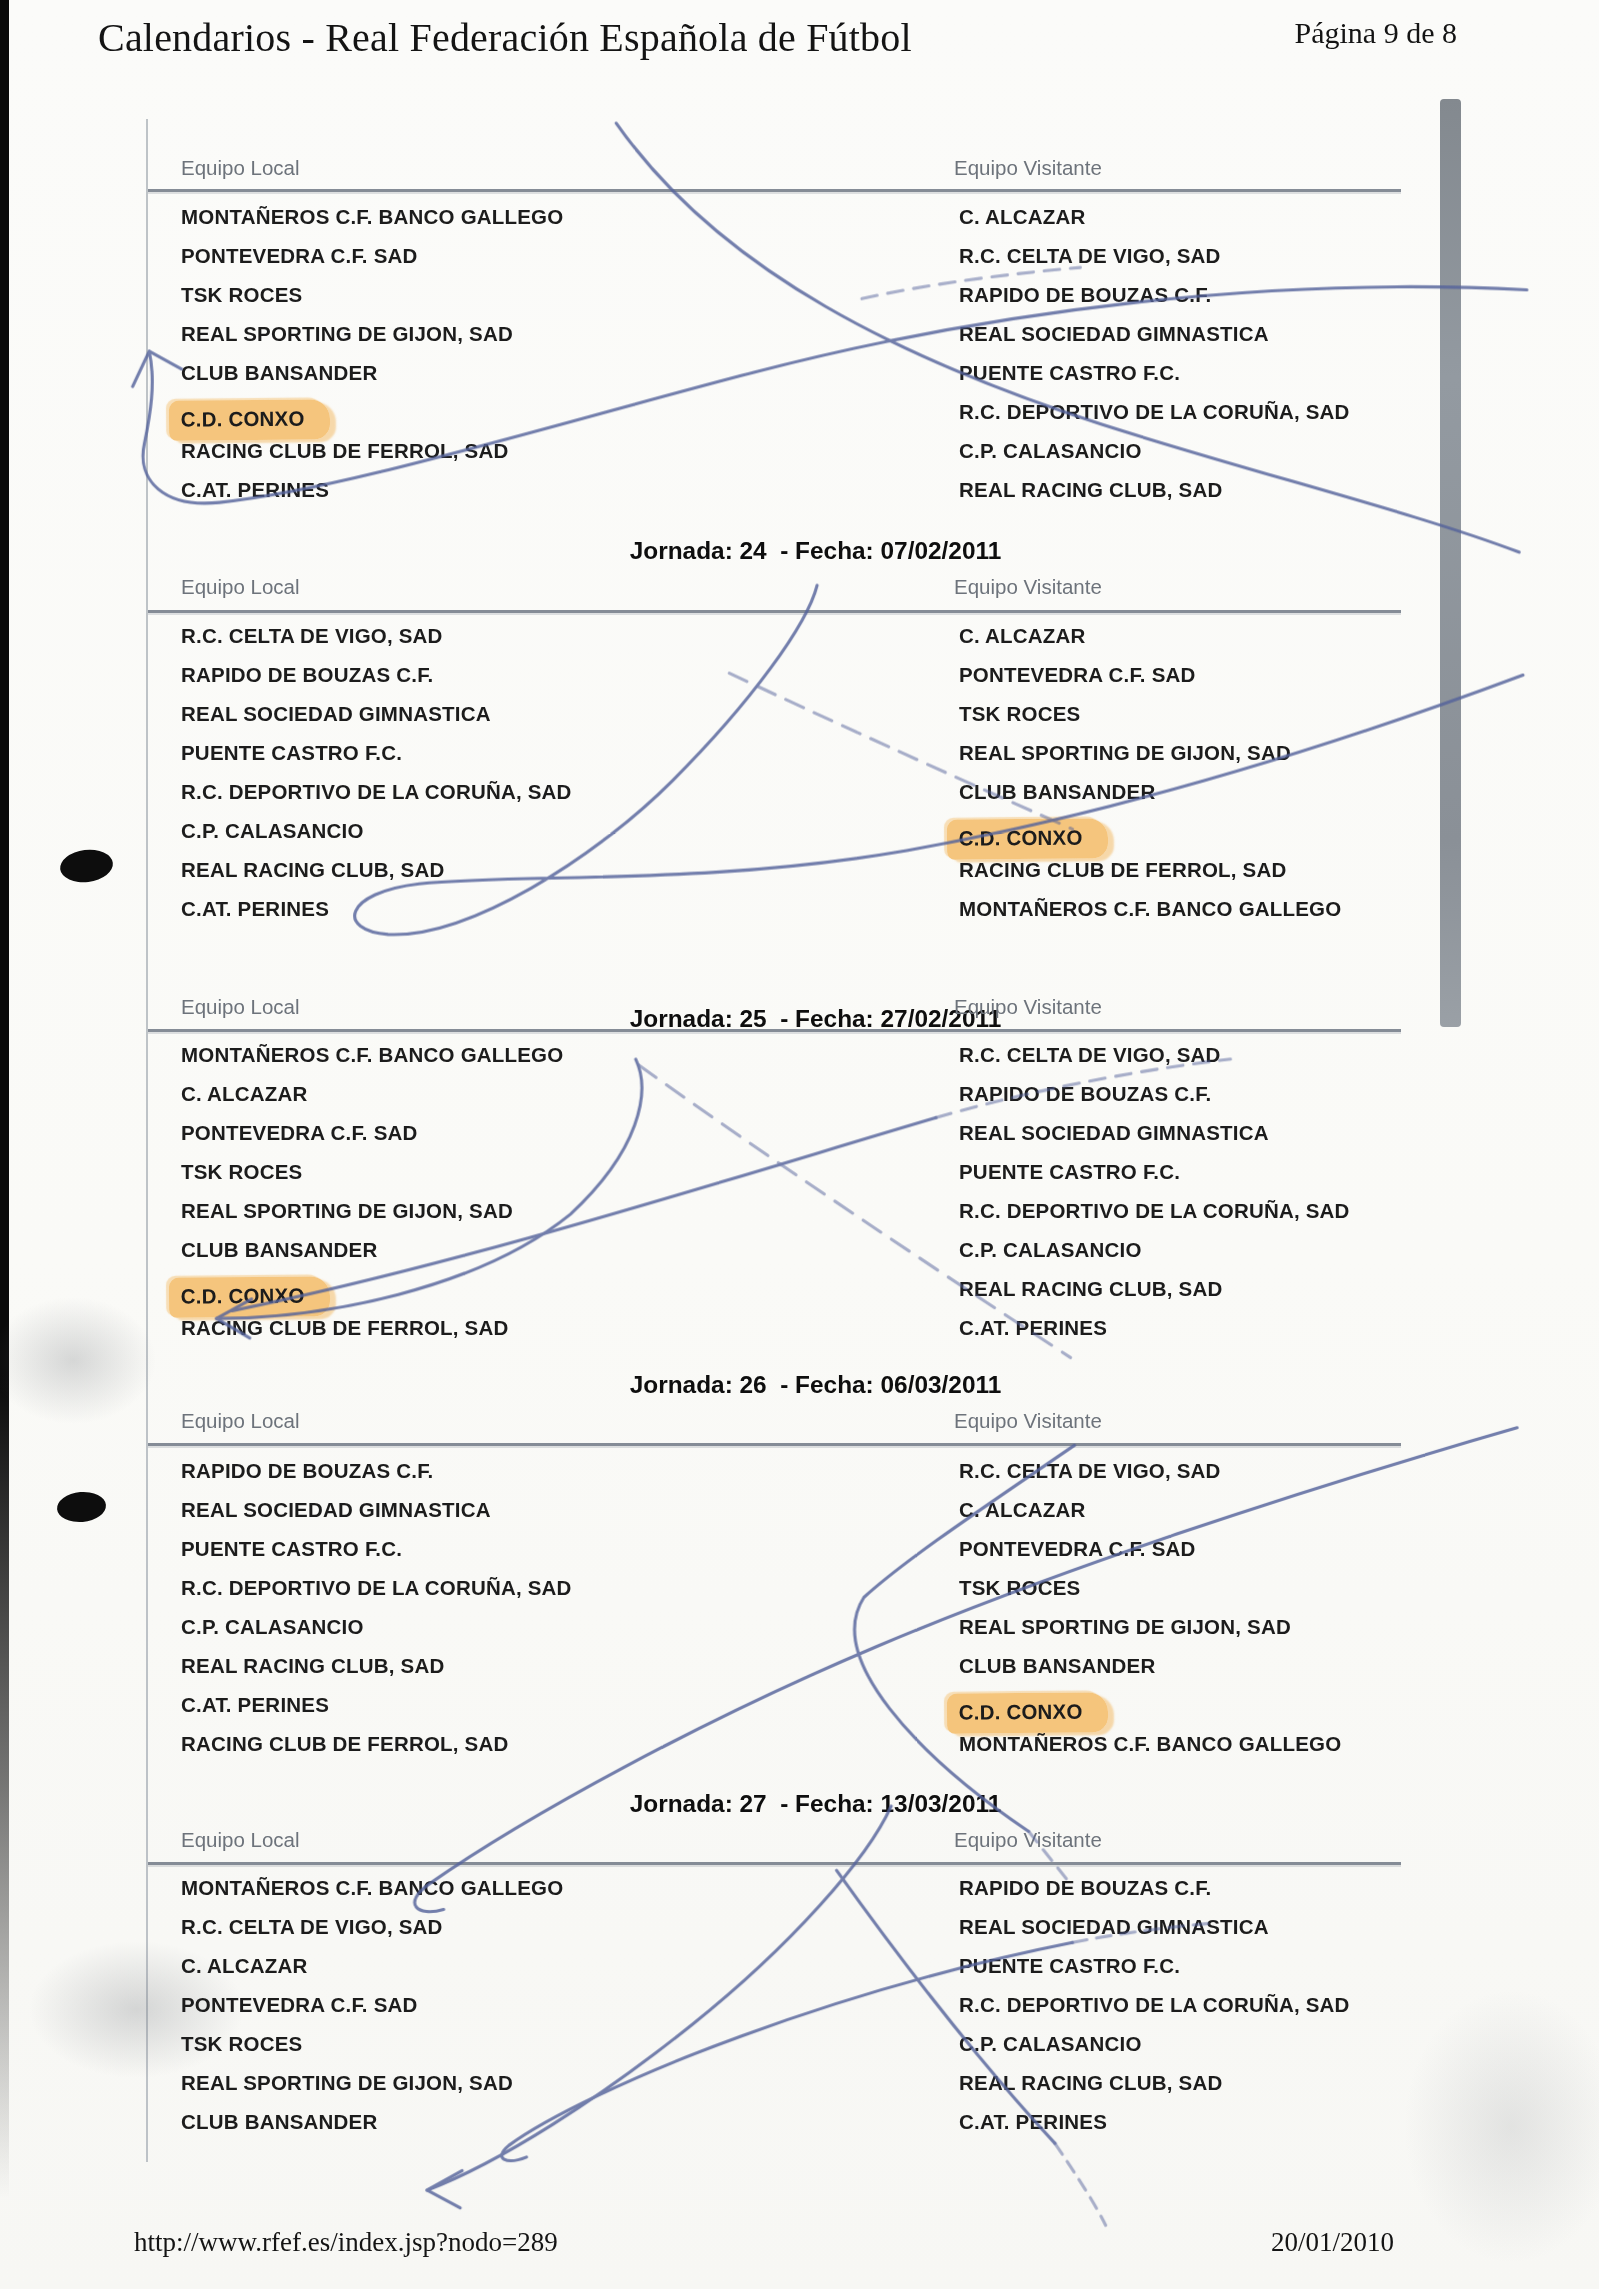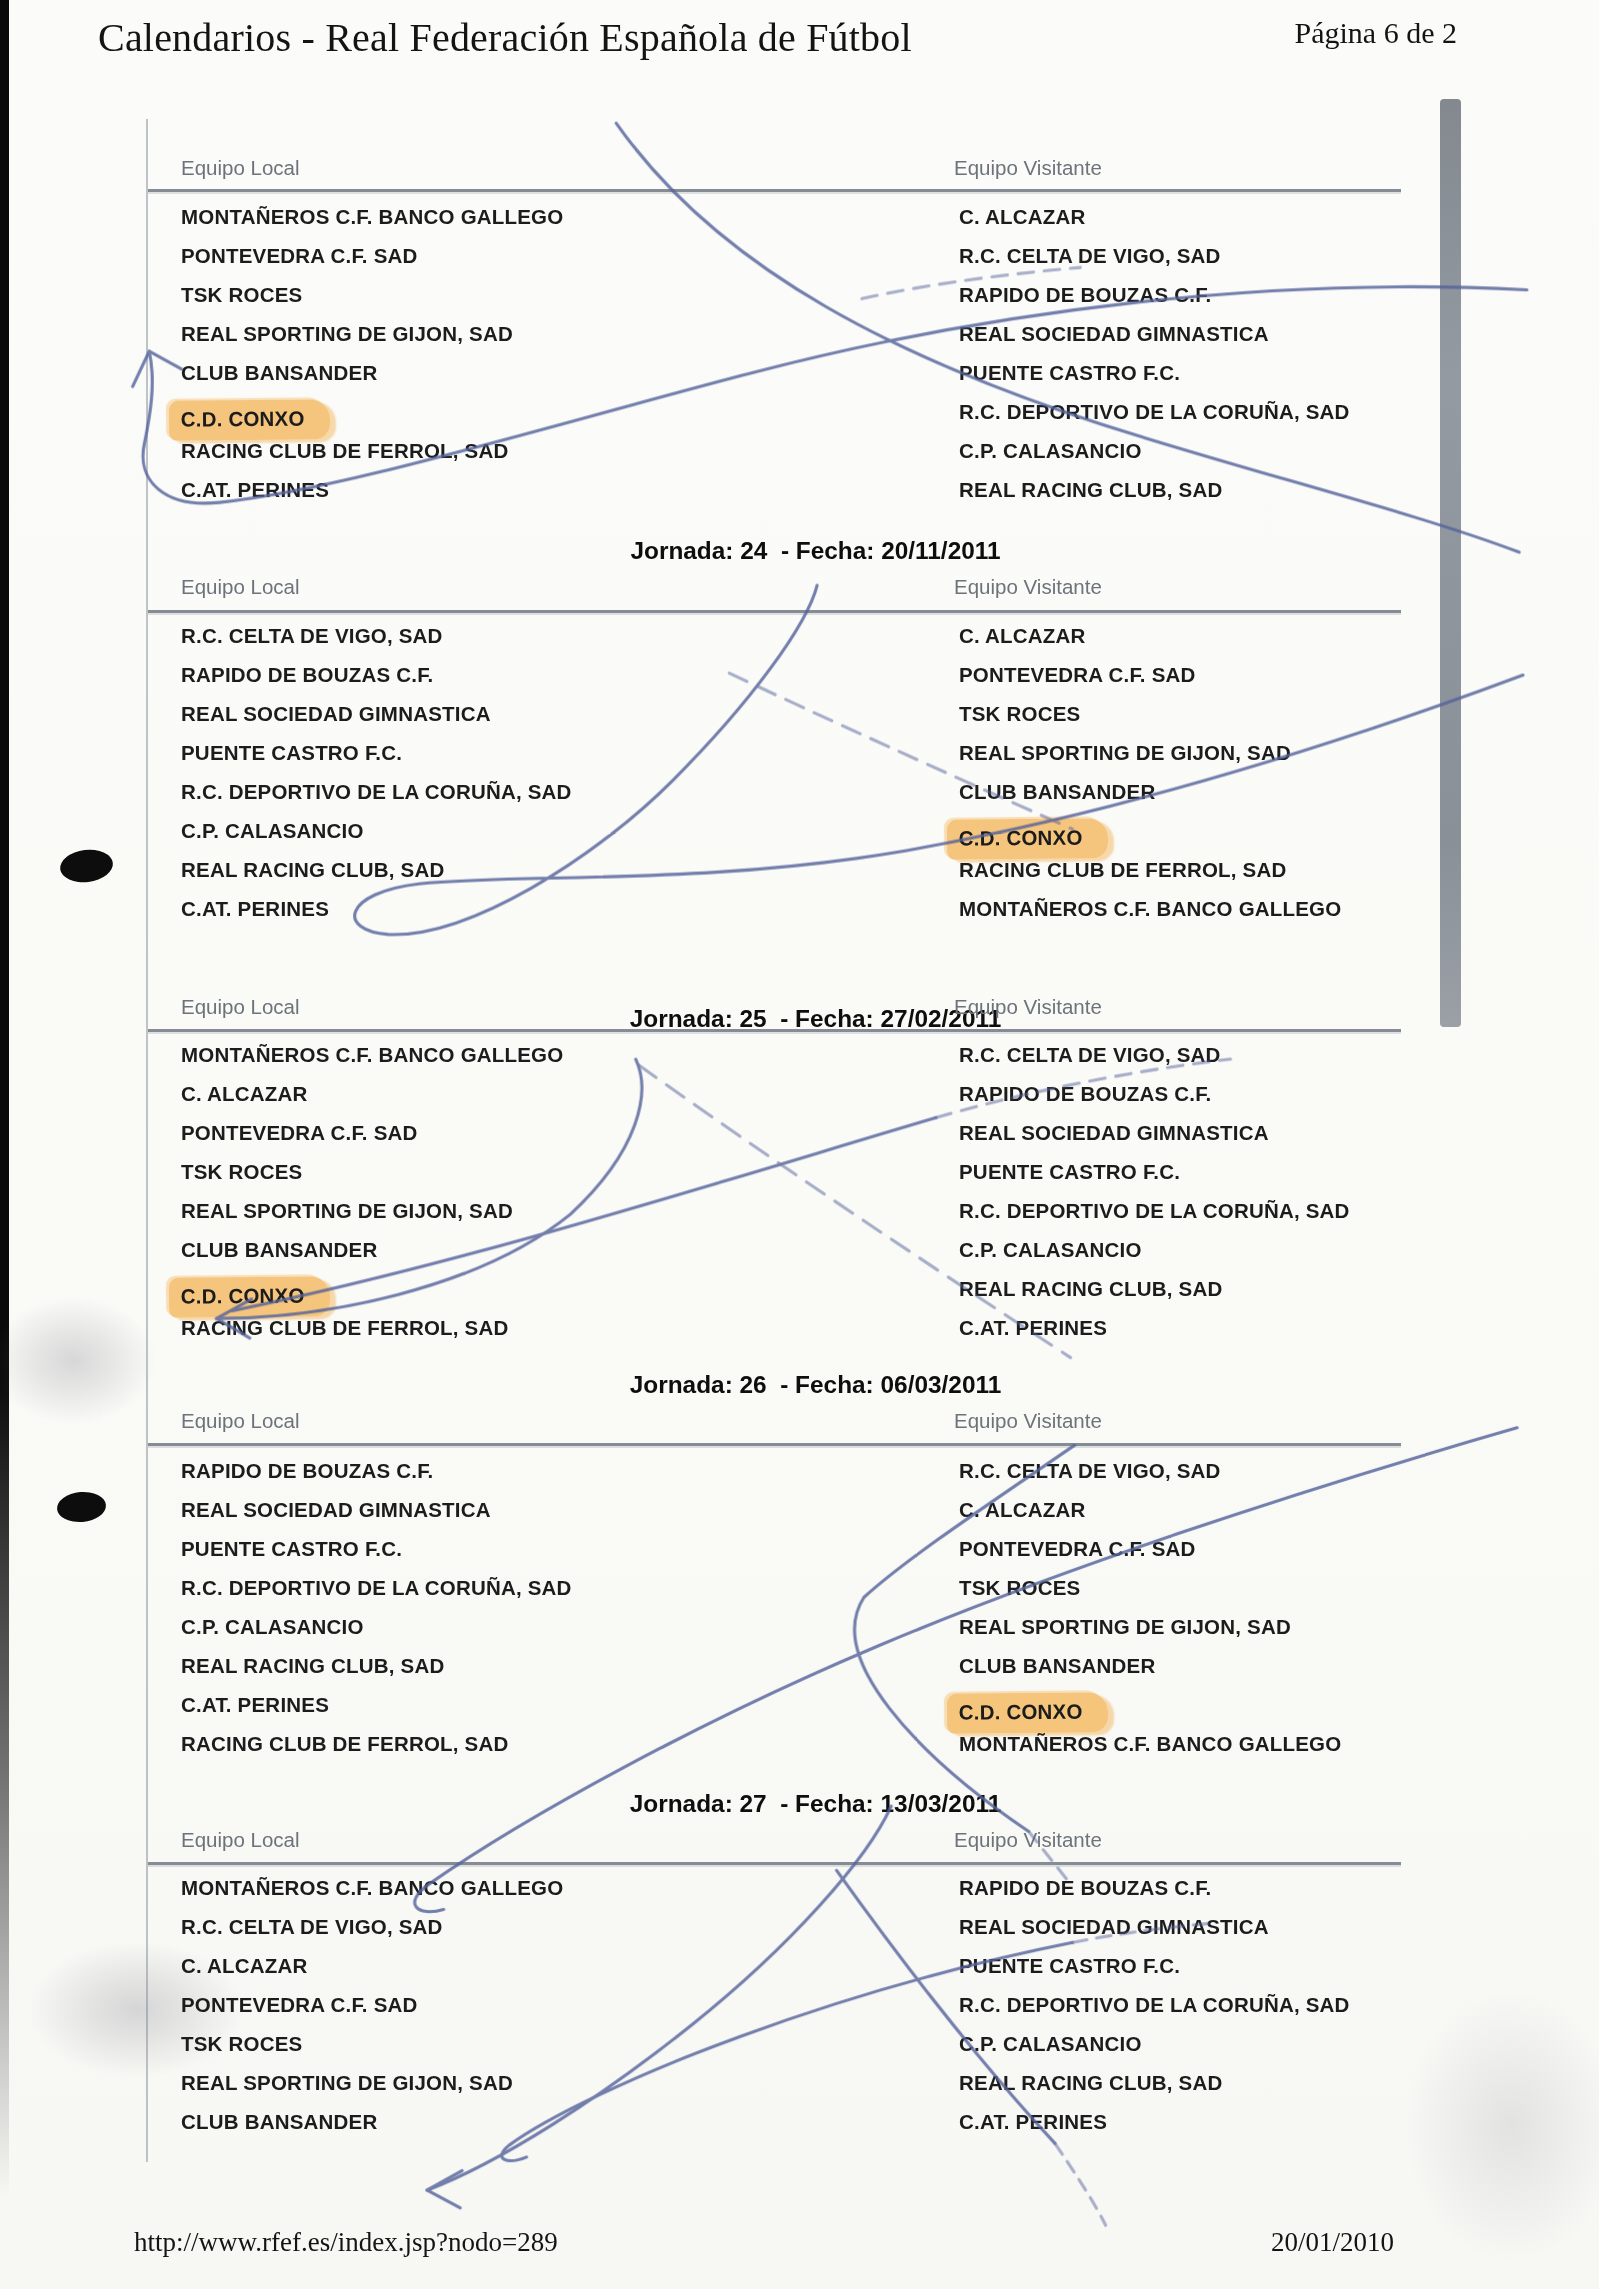--- a/index.html
+++ b/index.html
@@ -51,21 +51,21 @@
   <div class="edge-strip"></div>
   <div class="vline"></div>
   <div class="shadow-bar"></div>
   <div class="dot dot1"></div>
   <div class="dot dot2"></div>
   <div class="smudge sm1"></div>
   <div class="smudge sm2"></div>
   <div class="smudge sm3"></div>
 
   <div class="serif hdr-left">Calendarios - Real Federación Española de Fútbol</div>
-  <div class="serif hdr-right">Página 6 de 2</div>
+  <div class="serif hdr-right">Página 9 de 8</div>
 
   <div class="tables">
 
     <div class="jtable" style="top:0;height:527px;">
       <div class="chead l" style="top:156px;">Equipo Local</div>
       <div class="chead v" style="top:156px;">Equipo Visitante</div>
       <div class="hline" style="top:189px;"></div>
       <div class="rows" style="top:199px;">
           <div class="trow" style="top: 0px;">
             <div class="cell local"><span>MONTAÑEROS C.F. BANCO GALLEGO</span></div>
@@ -96,21 +96,21 @@
             <div class="cell visitante"><span>C.P. CALASANCIO</span></div>
           </div>
           <div class="trow" style="top: 273px;">
             <div class="cell local"><span>C.AT. PERINES</span></div>
             <div class="cell visitante"><span>REAL RACING CLUB, SAD</span></div>
           </div>
         </div>
     </div>
 
     <div class="jtable" style="top:0;height:946px;">
-      <div class="jtitle" style="top:537px;">Jornada: 24  - Fecha: 20/11/2011</div>
+      <div class="jtitle" style="top:537px;">Jornada: 24  - Fecha: 07/02/2011</div>
       <div class="chead l" style="top:575px;">Equipo Local</div>
       <div class="chead v" style="top:575px;">Equipo Visitante</div>
       <div class="hline" style="top:610px;"></div>
       <div class="rows" style="top:618px;">
           <div class="trow" style="top: 0px;">
             <div class="cell local"><span>R.C. CELTA DE VIGO, SAD</span></div>
             <div class="cell visitante"><span>C. ALCAZAR</span></div>
           </div>
           <div class="trow" style="top: 39px;">
             <div class="cell local"><span>RAPIDO DE BOUZAS C.F.</span></div>

